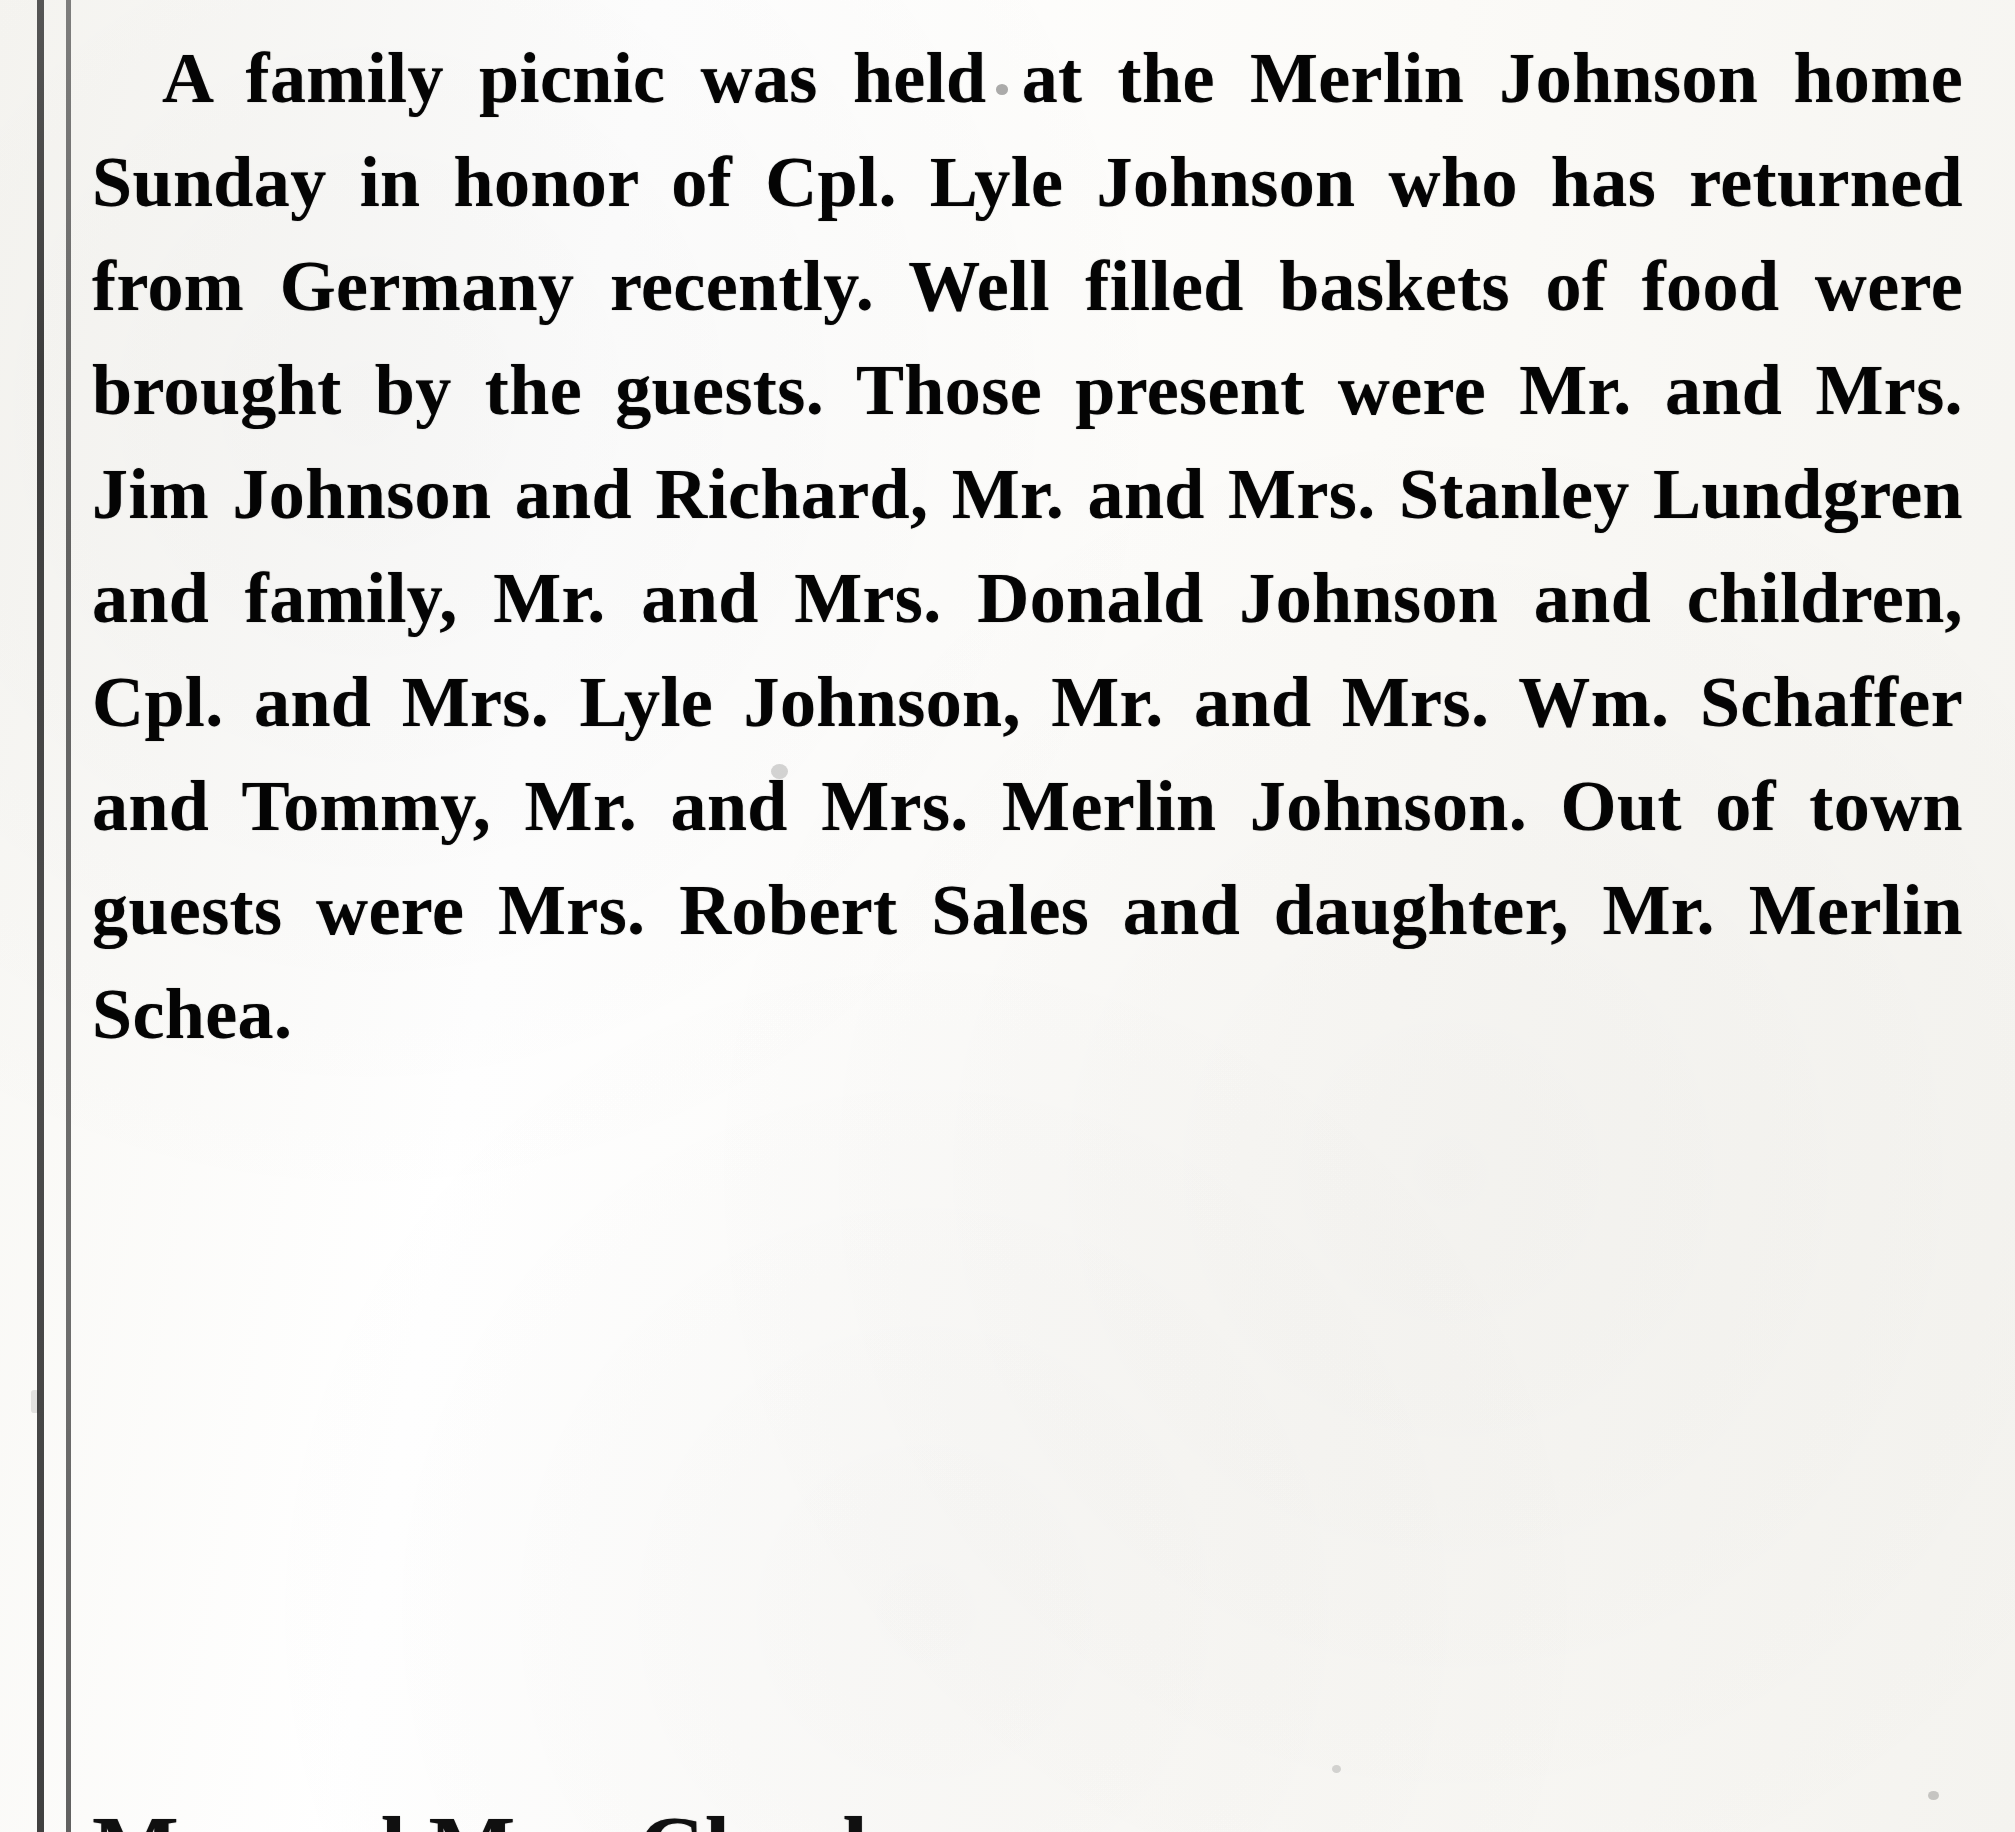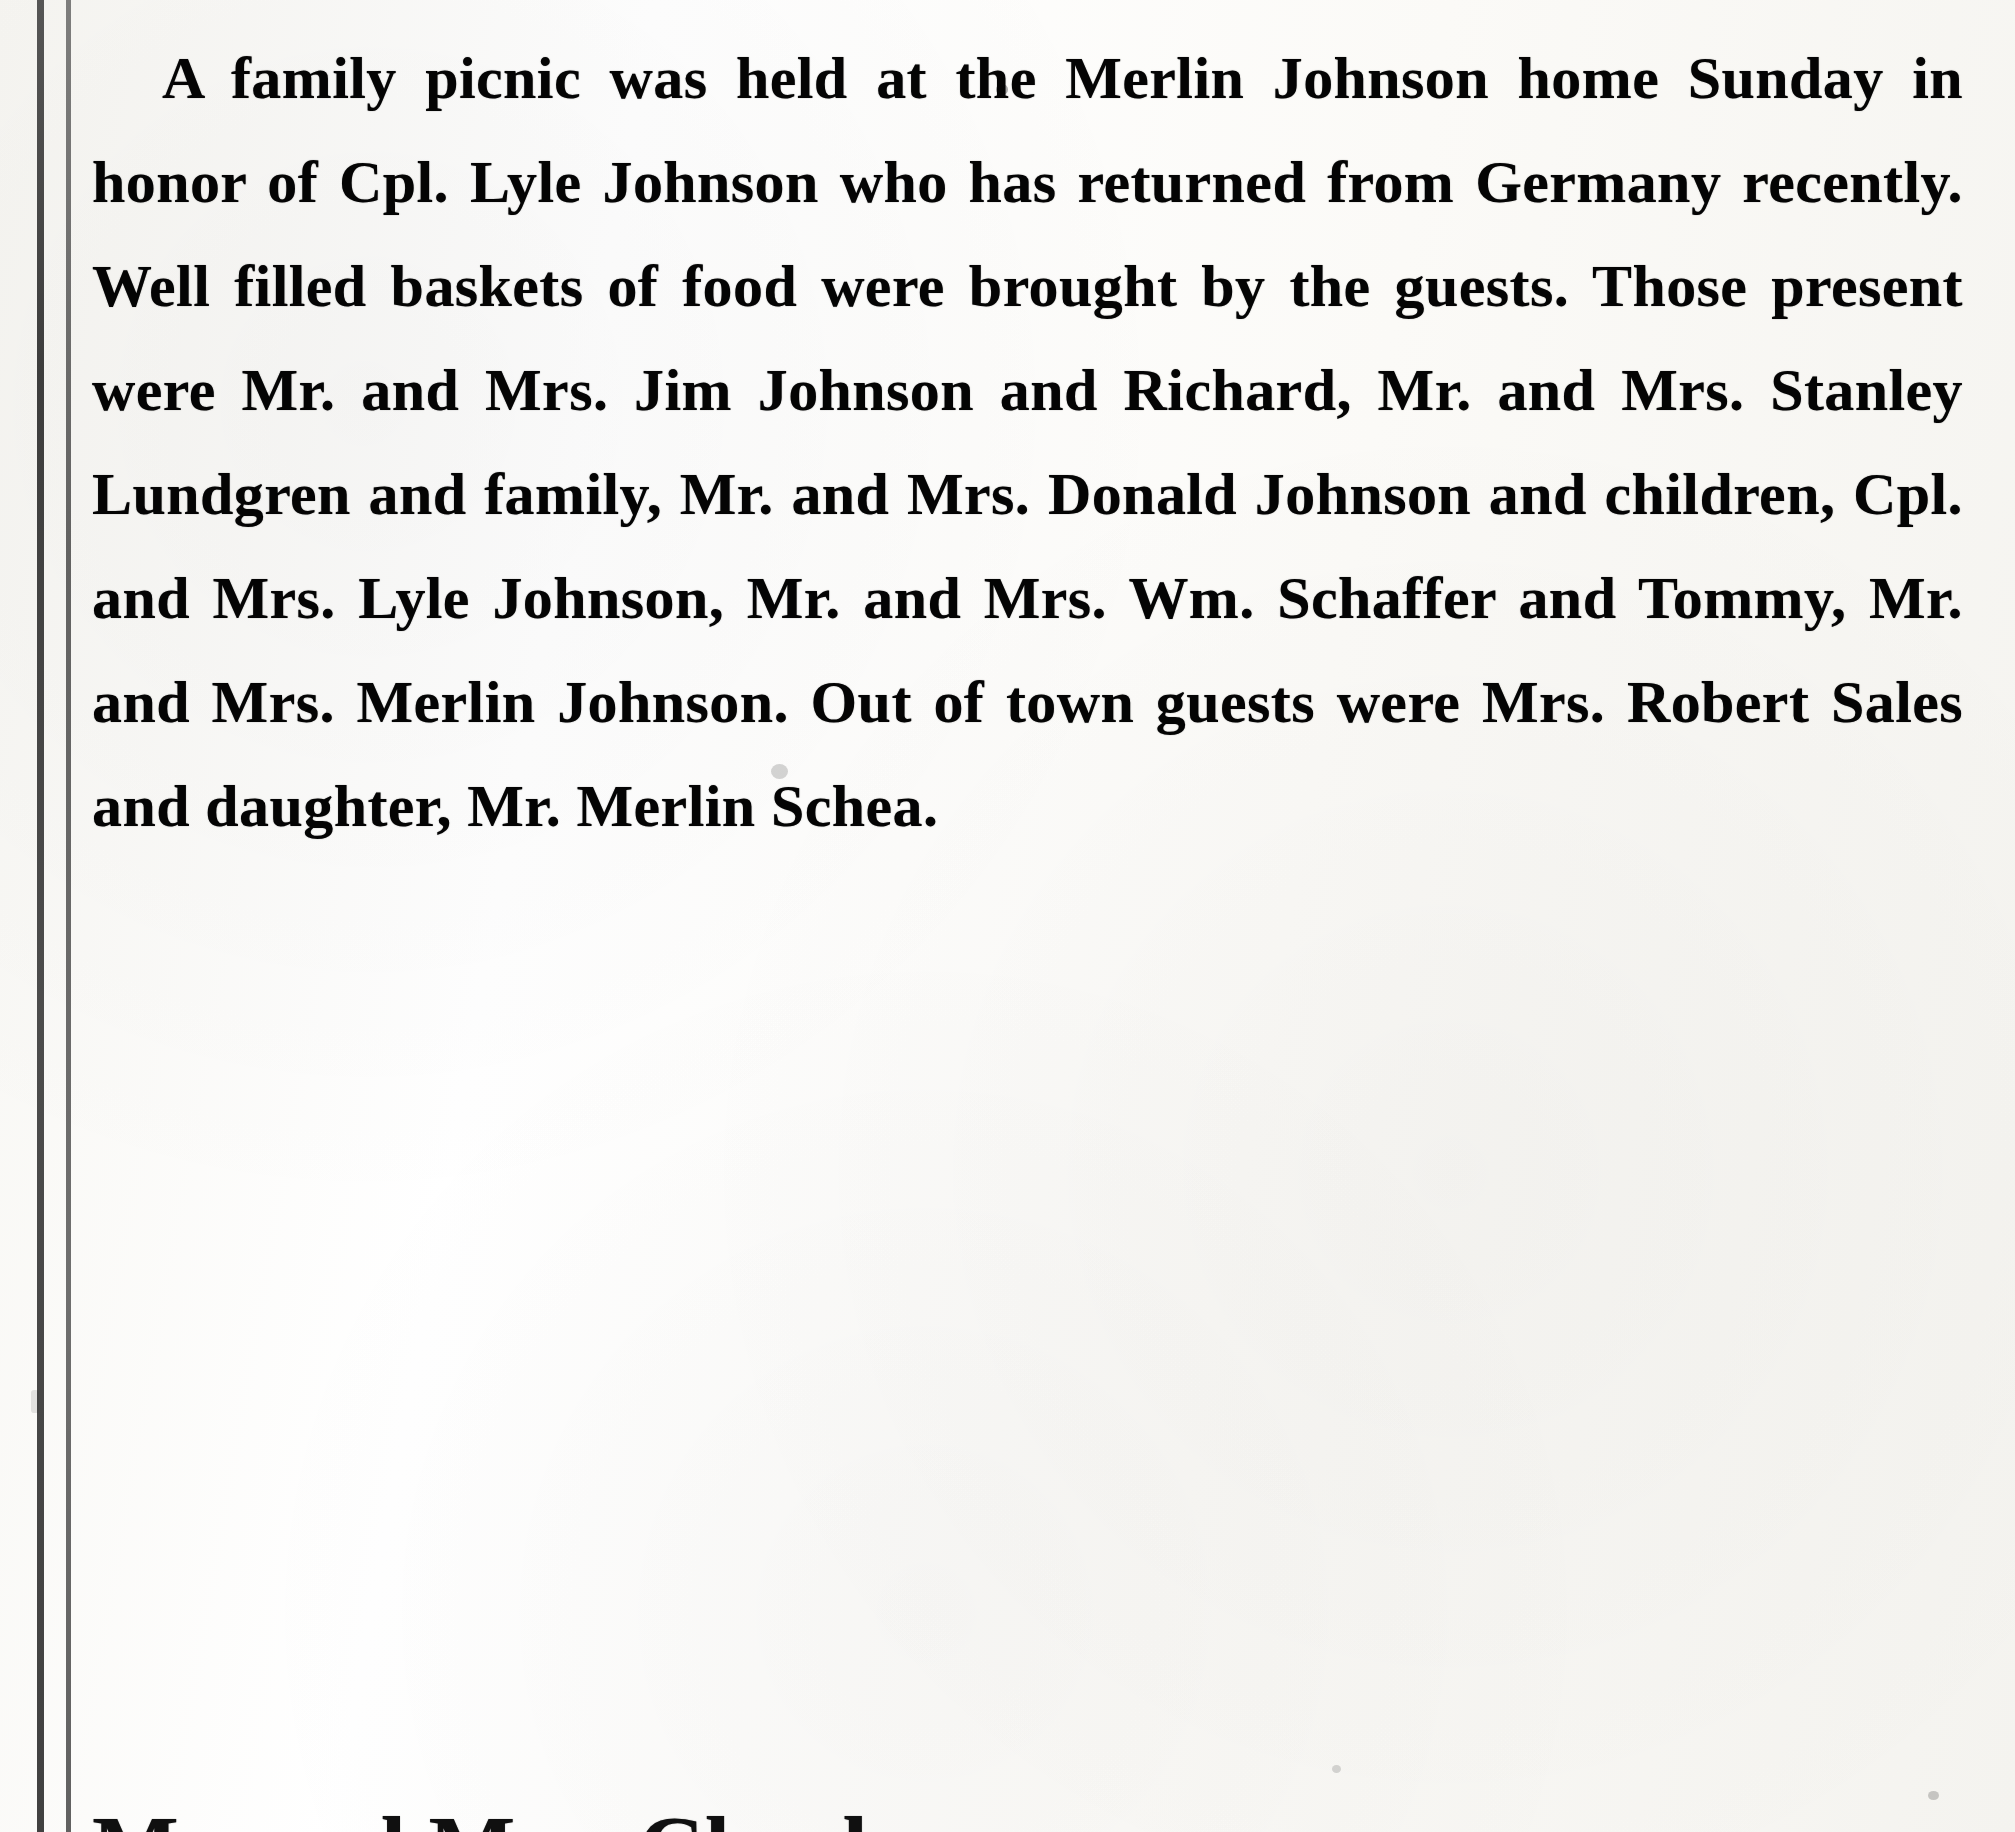--- a/index.html
+++ b/index.html
@@ -54,21 +54,21 @@
     left: 92px;
     top: 26px;
     width: 1871px;
   }
 
   .article p {
     margin: 0;
     color: #171717;
     font-family: "Liberation Serif", serif;
     font-weight: 700;
-    font-size: 60px;
+    font-size: 72px;
     line-height: 104px;
     letter-spacing: 0.4px;
     text-align: justify;
     text-justify: inter-word;
     -webkit-font-smoothing: none;
   }
 
   .article p .indent {
     display: inline-block;
     width: 70px;

